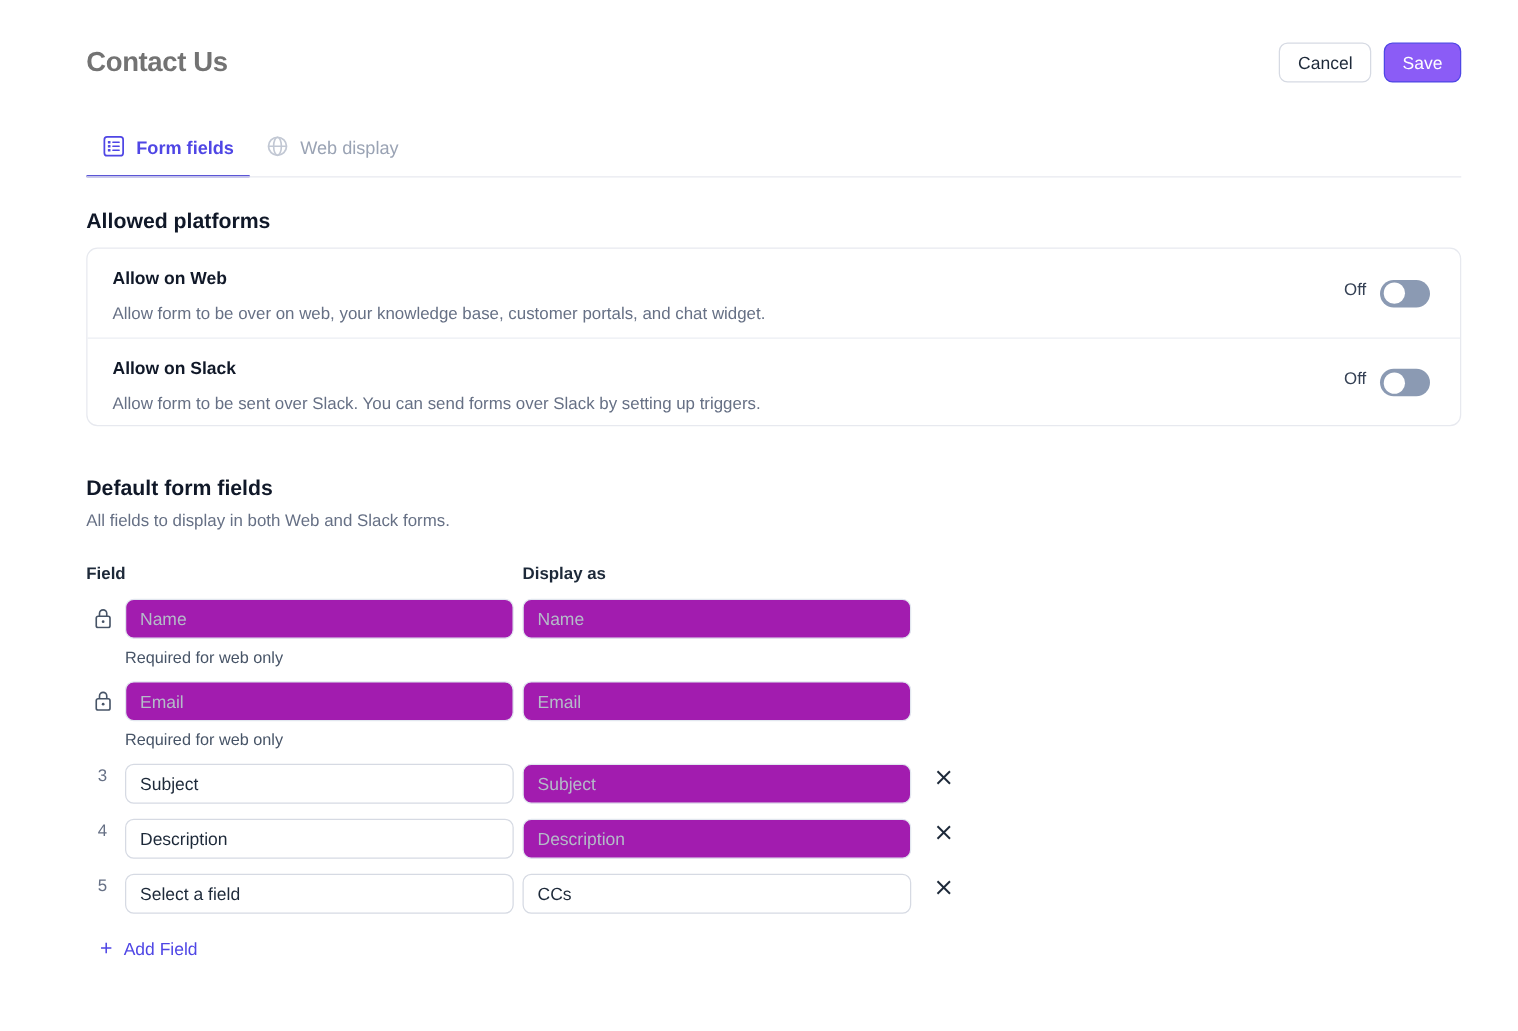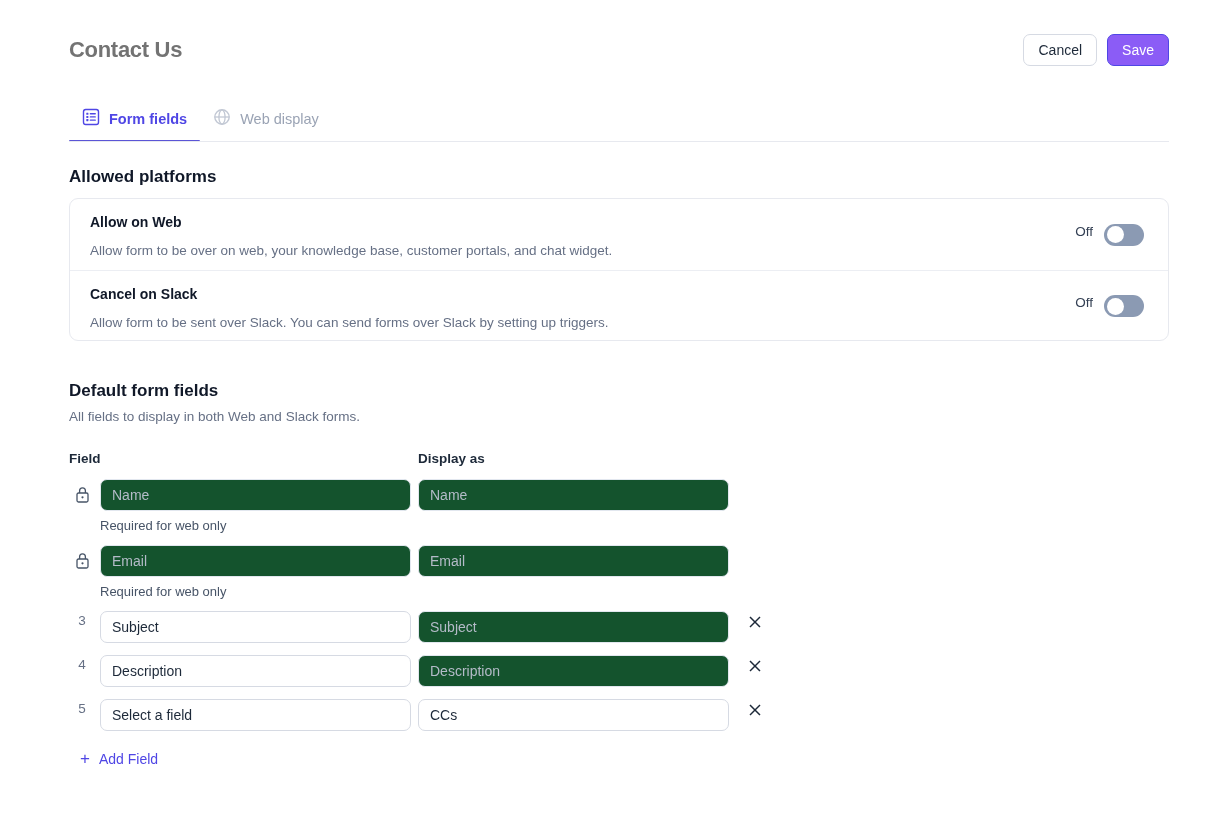--- a/index.html
+++ b/index.html
@@ -109,21 +109,21 @@
   }
   .lock-icon { width: 15px; height: 17px; display: block; margin: 0 auto; }
 
   .inp {
     position: absolute; height: 32px; border-radius: 7px;
     font-family: "Liberation Sans", sans-serif; font-size: 14px;
     padding: 0 11px; display: flex; align-items: center;
     background: #ffffff; border: 1px solid #d6dae3; color: #1d2939;
     white-space: nowrap; overflow: hidden;
   }
-  .inp.disabled { background: #14532d; border-color: #e2e7ef; color: #a9b2c2; }
+  .inp.disabled { background: #a21caf; border-color: #e2e7ef; color: #a9b2c2; }
   .inp.ph { color: #b4bbc8; }
   .inp.col-a { left: 31px; width: 311px; }
   .inp.col-b { left: 349px; width: 311px; }
 
   .helper {
     position: absolute; left: 31px; font-size: 13px; color: #475467; line-height: 17px;
   }
   .x-btn {
     position: absolute; left: 678px; width: 22px; height: 22px; cursor: pointer;
   }
@@ -191,21 +191,21 @@
       <div class="pf-desc">Allow form to be over on web, your knowledge base, customer portals, and chat widget.</div>
       <div class="pf-toggle-wrap">
         <span class="pf-state">Off</span>
         <span class="switch">
           <span class="knob"></span>
         </span>
       </div>
     </div>
 
     <div class="platform-row">
-      <div class="pf-title">Cancel on Slack</div>
+      <div class="pf-title">Allow on Slack</div>
       <div class="pf-desc">Allow form to be sent over Slack. You can send forms over Slack by setting up triggers.</div>
       <div class="pf-toggle-wrap">
         <span class="pf-state">Off</span>
         <span class="switch">
           <span class="knob"></span>
         </span>
       </div>
     </div>
 
   </div>

